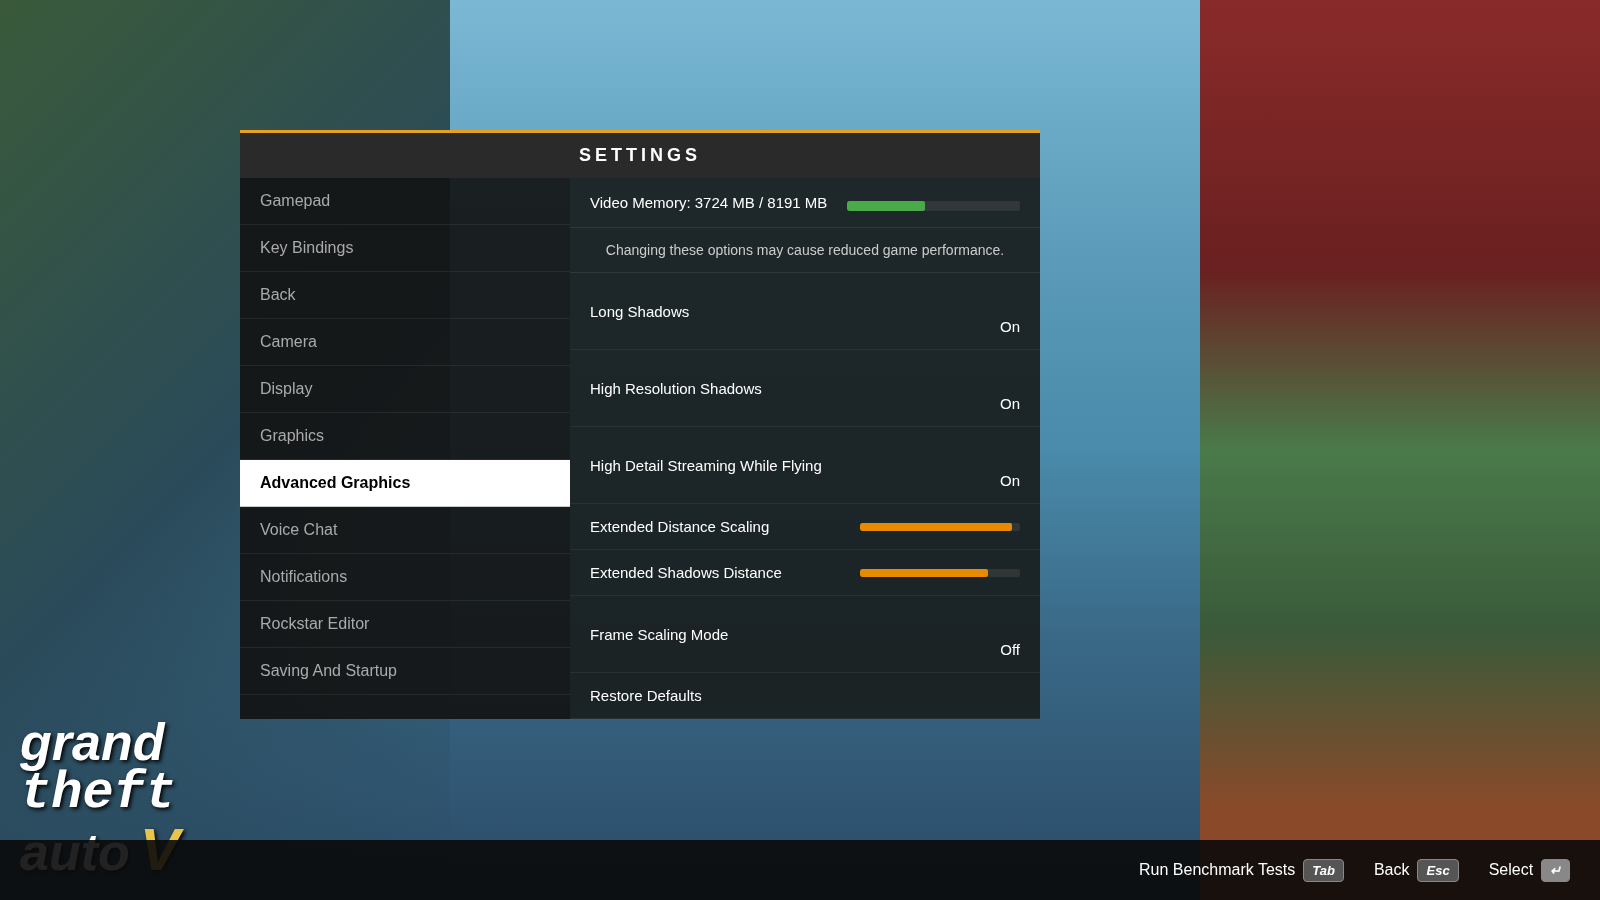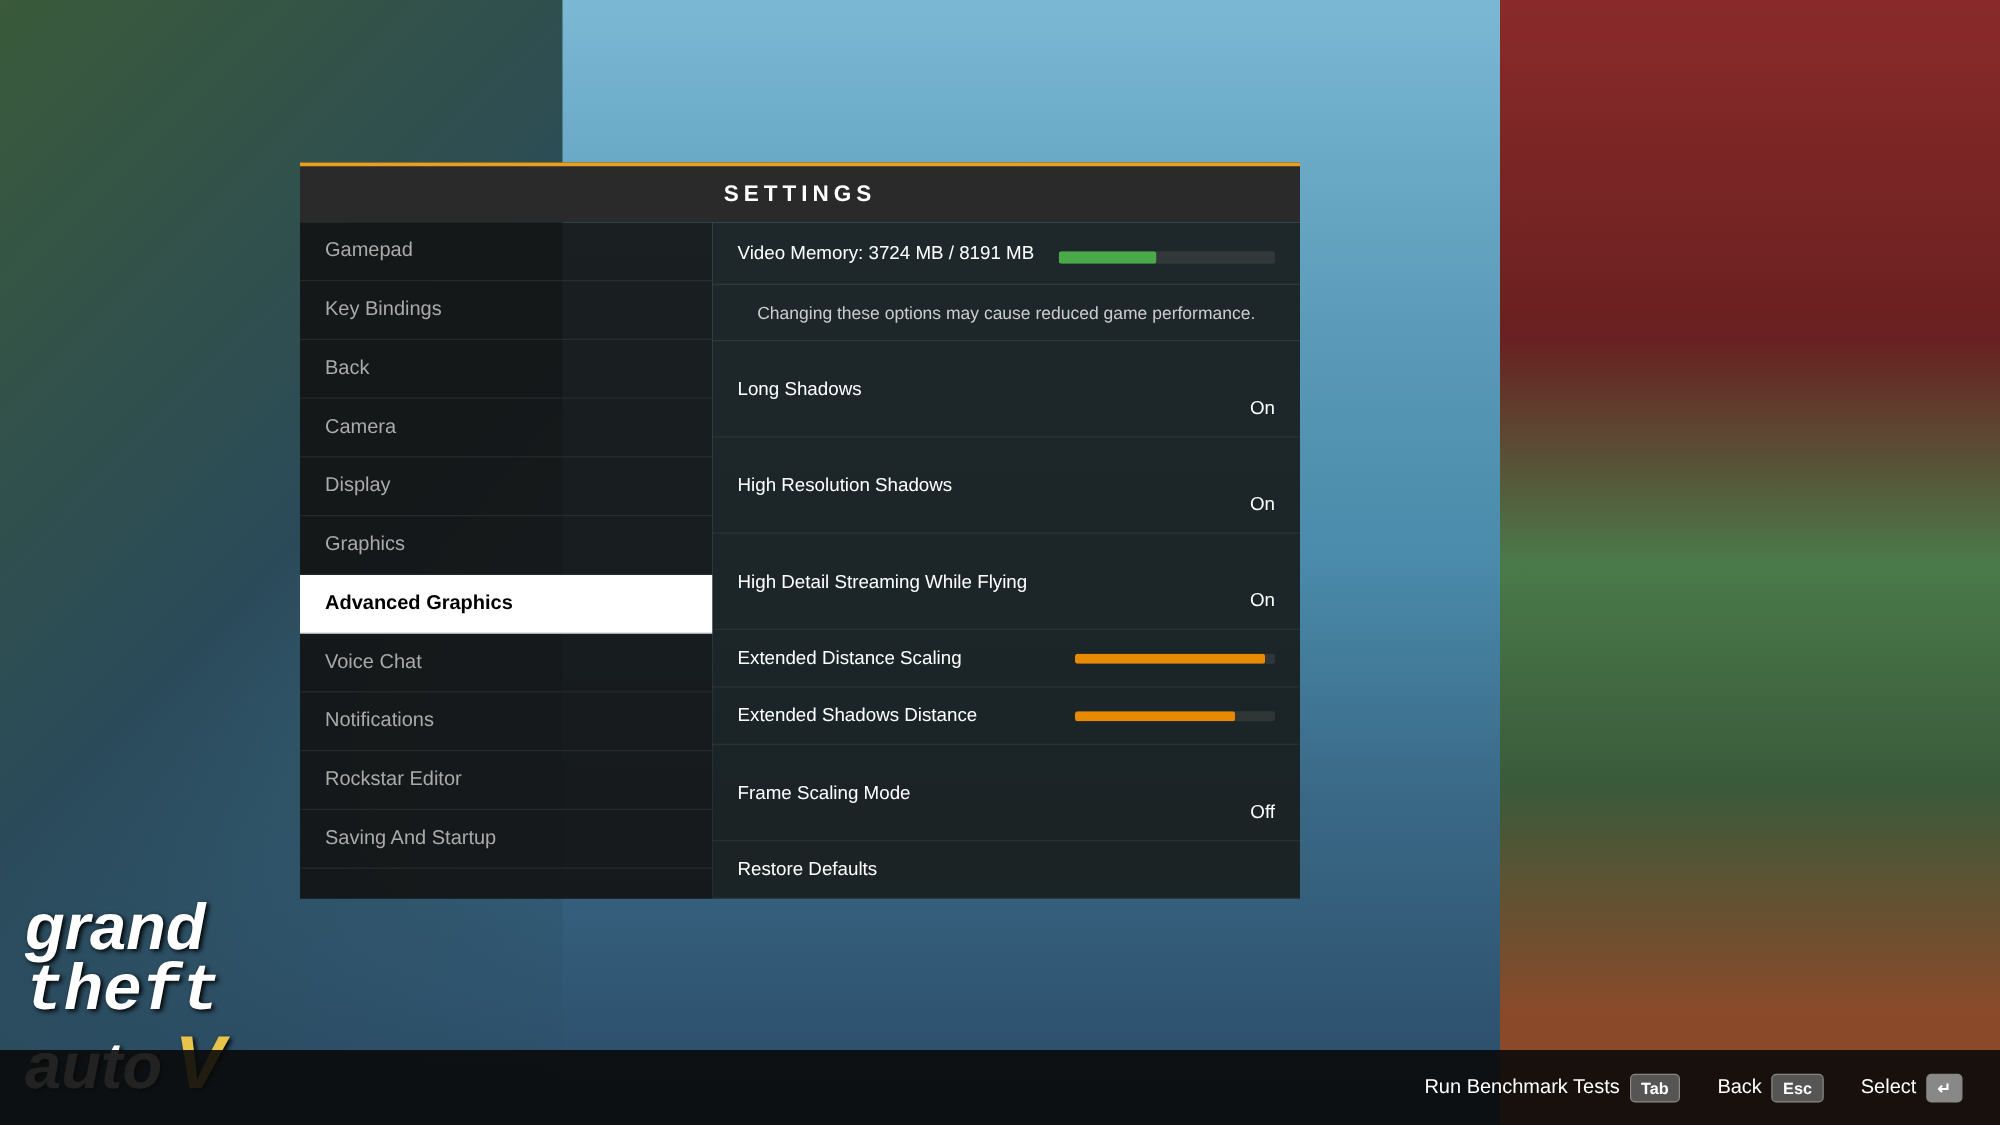--- a/index.html
+++ b/index.html
@@ -227,20 +227,21 @@
     }
 
     .key-badge {
       background: #555;
       color: white;
       font-size: 13px;
       padding: 3px 8px;
       border-radius: 4px;
       border: 1px solid #888;
       font-weight: bold;
+      font-style: italic;
     }
 
     .key-badge.enter {
       background: #888;
     }
 
   </style>
 </head>
 <body>
 

